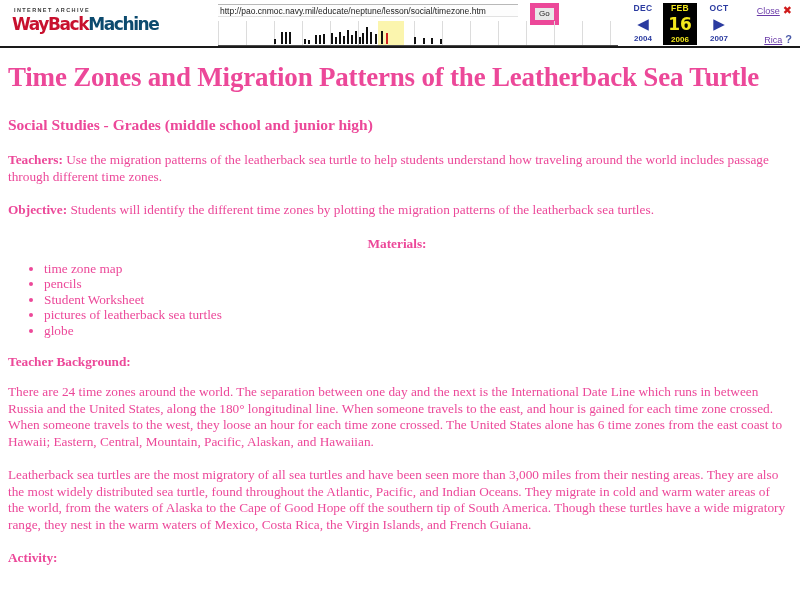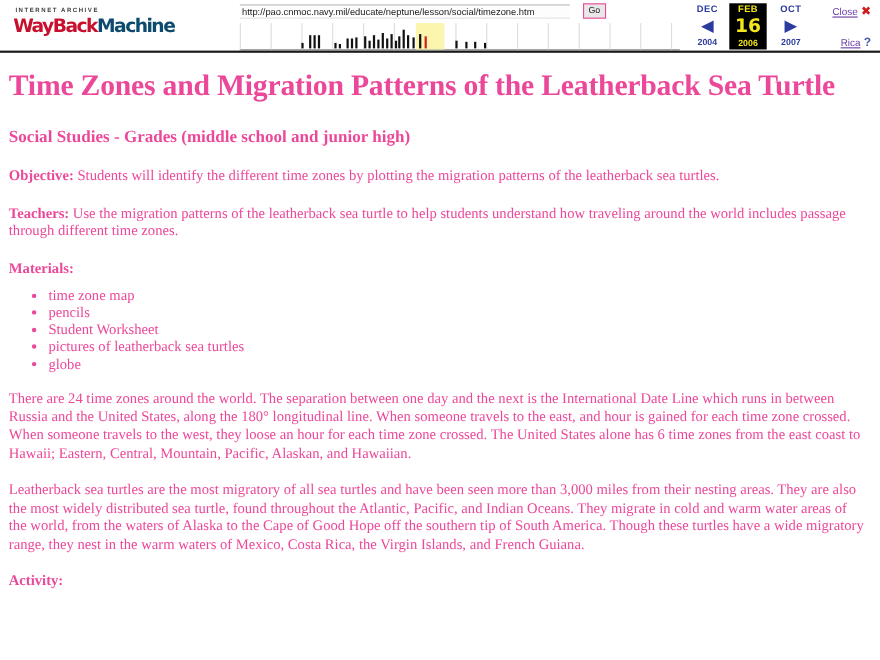--- a/index.html
+++ b/index.html
@@ -105,21 +105,21 @@
     outline: none;
   }
   #wm-go {
     position: absolute;
     left: 312px;
     top: -1px;
     font-size: 8px;
     font-family: "Liberation Sans", sans-serif;
     padding: 1px 4px;
     background: #e8e8e8;
-    border: 1px solid #ec4899;
+    border: 5px solid #ec4899;
     color: #222;
     cursor: pointer;
     line-height: 10px;
   }
 
   
   #wm-timeline {
     position: absolute;
     left: 218px;
     top: 21px;
@@ -253,21 +253,21 @@
     margin: 0 0 17px 0;
     max-width: 786px;
   }
   .para b { font-weight: bold; }
   .hdg {
     font-size: 13.3px;
     font-weight: bold;
     margin: 0 0 14px 0;
     line-height: 16px;
   }
-  .hdg-tight { margin-bottom: 9px; }
+  .hdg-tight { margin-bottom: 9px; text-align: center; }
   ul.mat {
     margin: 0 0 16px 0;
     padding-left: 36px;
     list-style: disc;
   }
   ul.mat li {
     font-size: 13.3px;
     line-height: 15.5px;
   }
 </style>
@@ -364,33 +364,34 @@
   </div>
 
 </div>
 
 <div id="page">
 
   <h1 id="page-title">Time Zones and Migration Patterns of the Leatherback Sea Turtle</h1>
 
   <h2 id="subject-line">Social Studies - Grades (middle school and junior high)</h2>
 
+  <p class="para"><b>Teachers:</b><span> Use the migration patterns of the leatherback sea turtle to help students understand how traveling around the world includes passage through different time zones.</span></p>
+
   <p class="para"><b>Objective:</b><span> Students will identify the different time zones by plotting the migration patterns of the leatherback sea turtles.</span></p>
-
-  <p class="para"><b>Teachers:</b><span> Use the migration patterns of the leatherback sea turtle to help students understand how traveling around the world includes passage through different time zones.</span></p>
 
   <p class="hdg hdg-tight">Materials:</p>
   <ul class="mat" id="materials-list">
       <li>time zone map</li>
       <li>pencils</li>
       <li>Student Worksheet</li>
       <li>pictures of leatherback sea turtles</li>
       <li>globe</li>
     </ul>
 
+  <p class="hdg">Teacher Background:</p>
 
   <p class="para">There are 24 time zones around the world. The separation between one day and the next is the International Date Line which runs in between Russia and the United States, along the 180° longitudinal line. When someone travels to the east, and hour is gained for each time zone crossed. When someone travels to the west, they loose an hour for each time zone crossed. The United States alone has 6 time zones from the east coast to Hawaii; Eastern, Central, Mountain, Pacific, Alaskan, and Hawaiian.</p>
 
   <p class="para">Leatherback sea turtles are the most migratory of all sea turtles and have been seen more than 3,000 miles from their nesting areas. They are also the most widely distributed sea turtle, found throughout the Atlantic, Pacific, and Indian Oceans. They migrate in cold and warm water areas of the world, from the waters of Alaska to the Cape of Good Hope off the southern tip of South America. Though these turtles have a wide migratory range, they nest in the warm waters of Mexico, Costa Rica, the Virgin Islands, and French Guiana.</p>
 
   <p class="hdg">Activity:</p>
 
 </div>
 
 </body></html>

